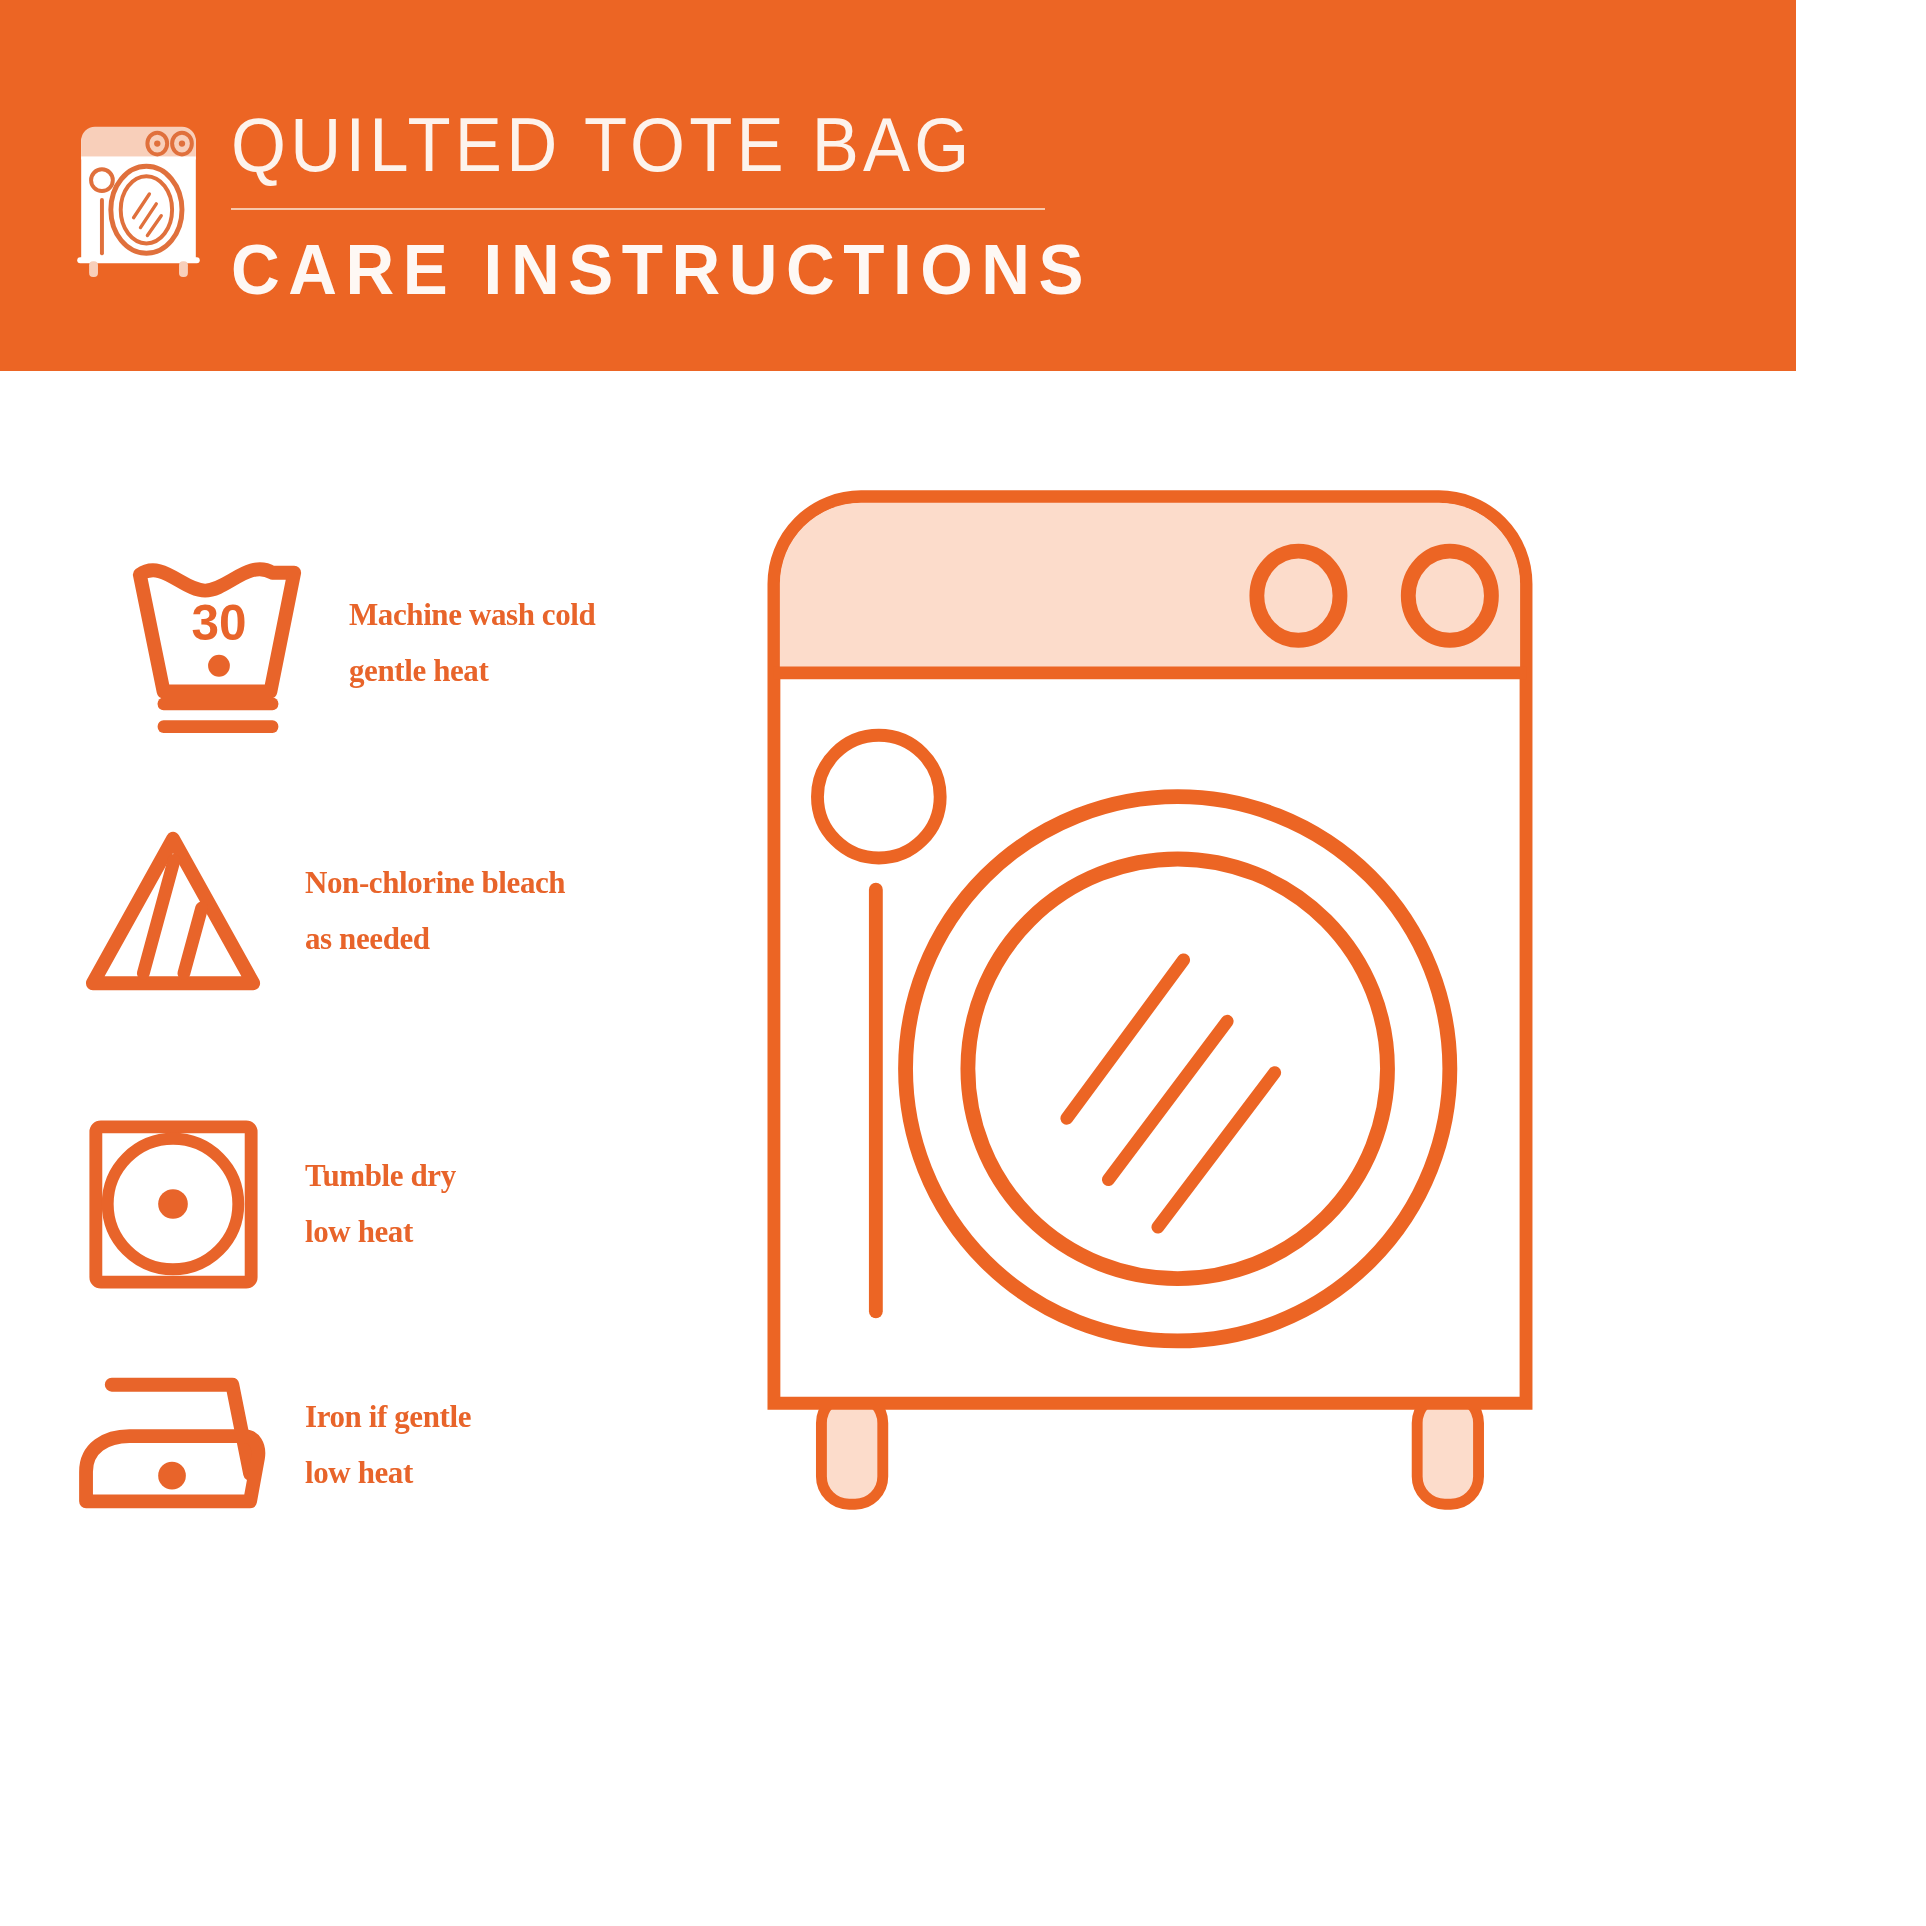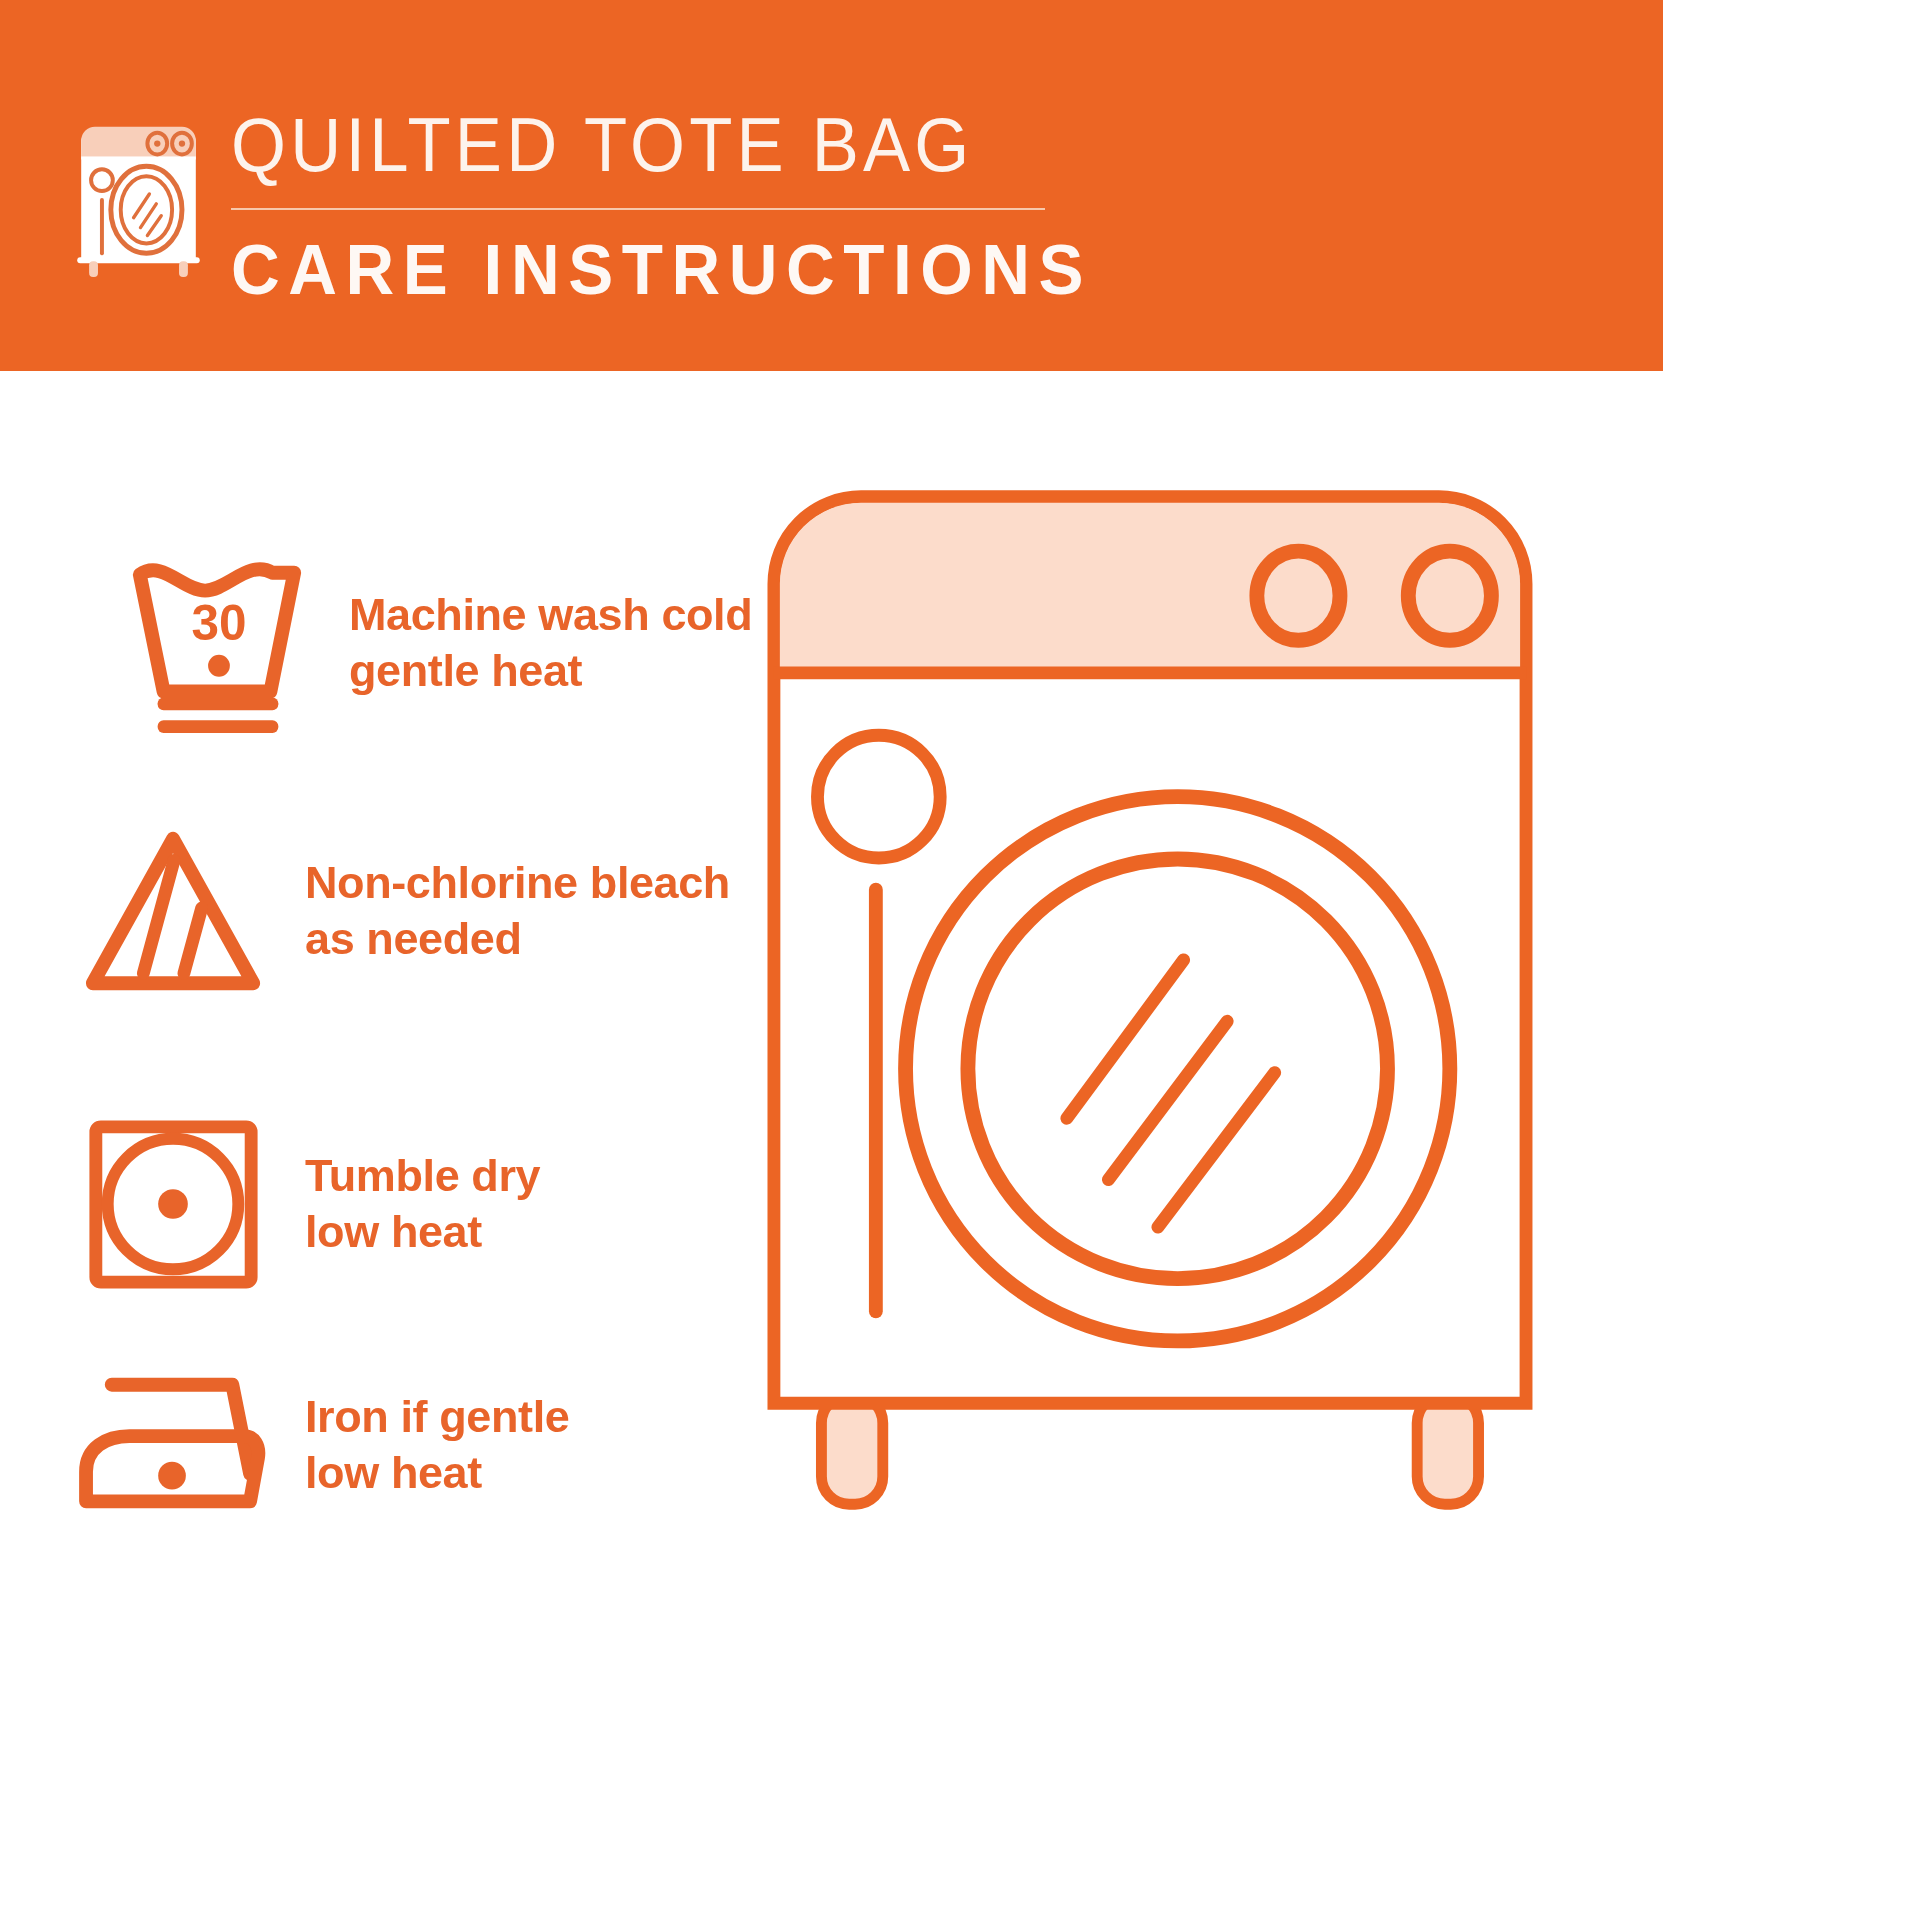--- a/index.html
+++ b/index.html
@@ -7,21 +7,21 @@
   body{
     width:1927px;height:1927px;
     background:#ffffff;
     font-family:"Liberation Sans", sans-serif;
     overflow:hidden;
   }
   .page{position:relative;width:1927px;height:1927px;background:#fff;}
 
   
   .header{
-    position:absolute;left:0;top:0;width:1663px;height:371px;
+    position:absolute;left:0;top:0;width:1796px;height:371px;
     background:#EC6524;
   }
   .header-icon{
     position:absolute;left:71px;top:111px;width:135px;height:166px;
   }
   .header-text{
     position:absolute;left:231px;top:103px;width:990px;
   }
   .title-main{
     font-family:"Liberation Sans", sans-serif;
@@ -62,23 +62,23 @@
   }
   .care-row .symbol{
     position:relative;
     width:208px;min-width:208px;height:198px;
     display:flex;align-items:center;justify-content:center;
     margin-left:69px;
   }
   .care-row .label{
     margin-left:28px;
     color:#E8642A;
-    font-family:Liberation Sans, sans-serif;
+    font-family:Liberation Serif, serif;
     font-weight:700;
-    font-size:45px;
+    font-size:31px;
     line-height:56px;
     letter-spacing:-0.4px;
   }
   .care-row .label .ln{display:block;white-space:nowrap;}
 
   #row-wash  {top:173px;margin-left:44px;}
   #row-bleach{top:441px;}
   #row-dry   {top:734px;}
   #row-iron  {top:975px;}
 

